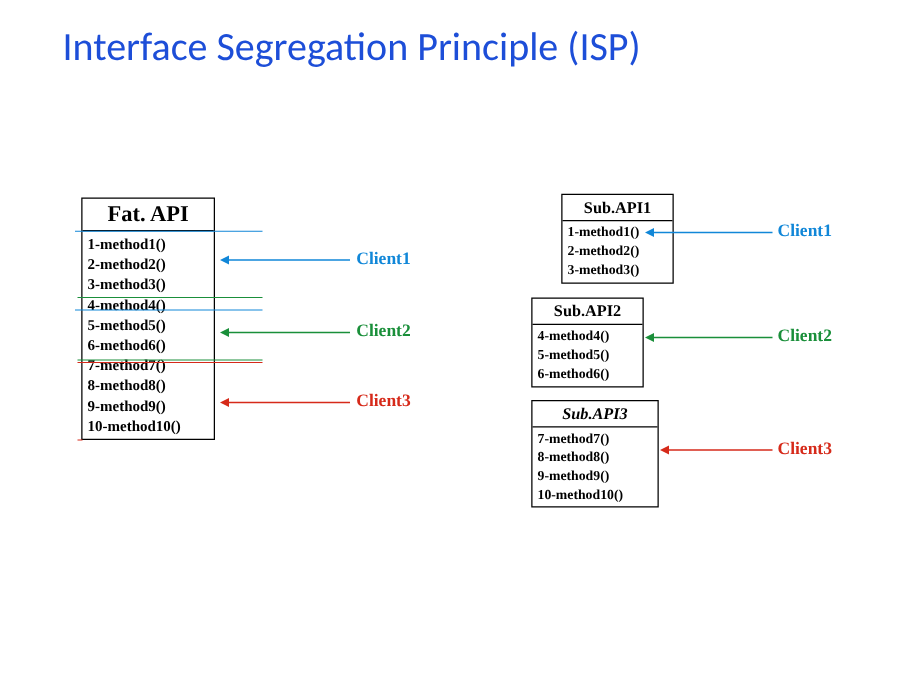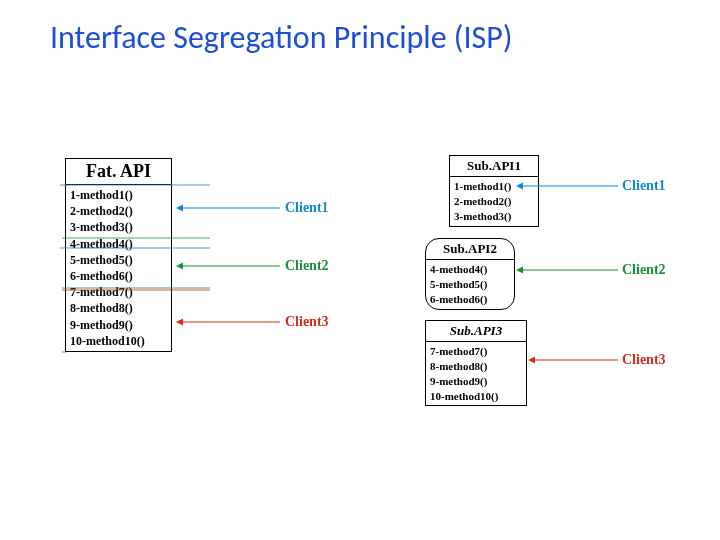--- a/index.html
+++ b/index.html
@@ -77,21 +77,21 @@
 
 <div class="box" style="left:425px; top:155px; width:88px;margin-left:24px;">
   <div class="box-header" style="font-size:13px;">Sub.API1</div>
   <div class="box-body" style="font-size:11px;">
     <div>1-method1()</div>
     <div>2-method2()</div>
     <div>3-method3()</div>
   </div>
 </div>
 
-<div class="box" style="left:425px; top:238px; width:88px;border-radius:14px;">
+<div class="box" style="left:425px; top:238px; width:88px;">
   <div class="box-header" style="font-size:13px;">Sub.API2</div>
   <div class="box-body" style="font-size:11px;">
     <div>4-method4()</div>
     <div>5-method5()</div>
     <div>6-method6()</div>
   </div>
 </div>
 
 <div class="box" style="left:425px; top:320px; width:100px;">
   <div class="box-header" style="font-size:13px;font-style:italic;">Sub.API3</div>

